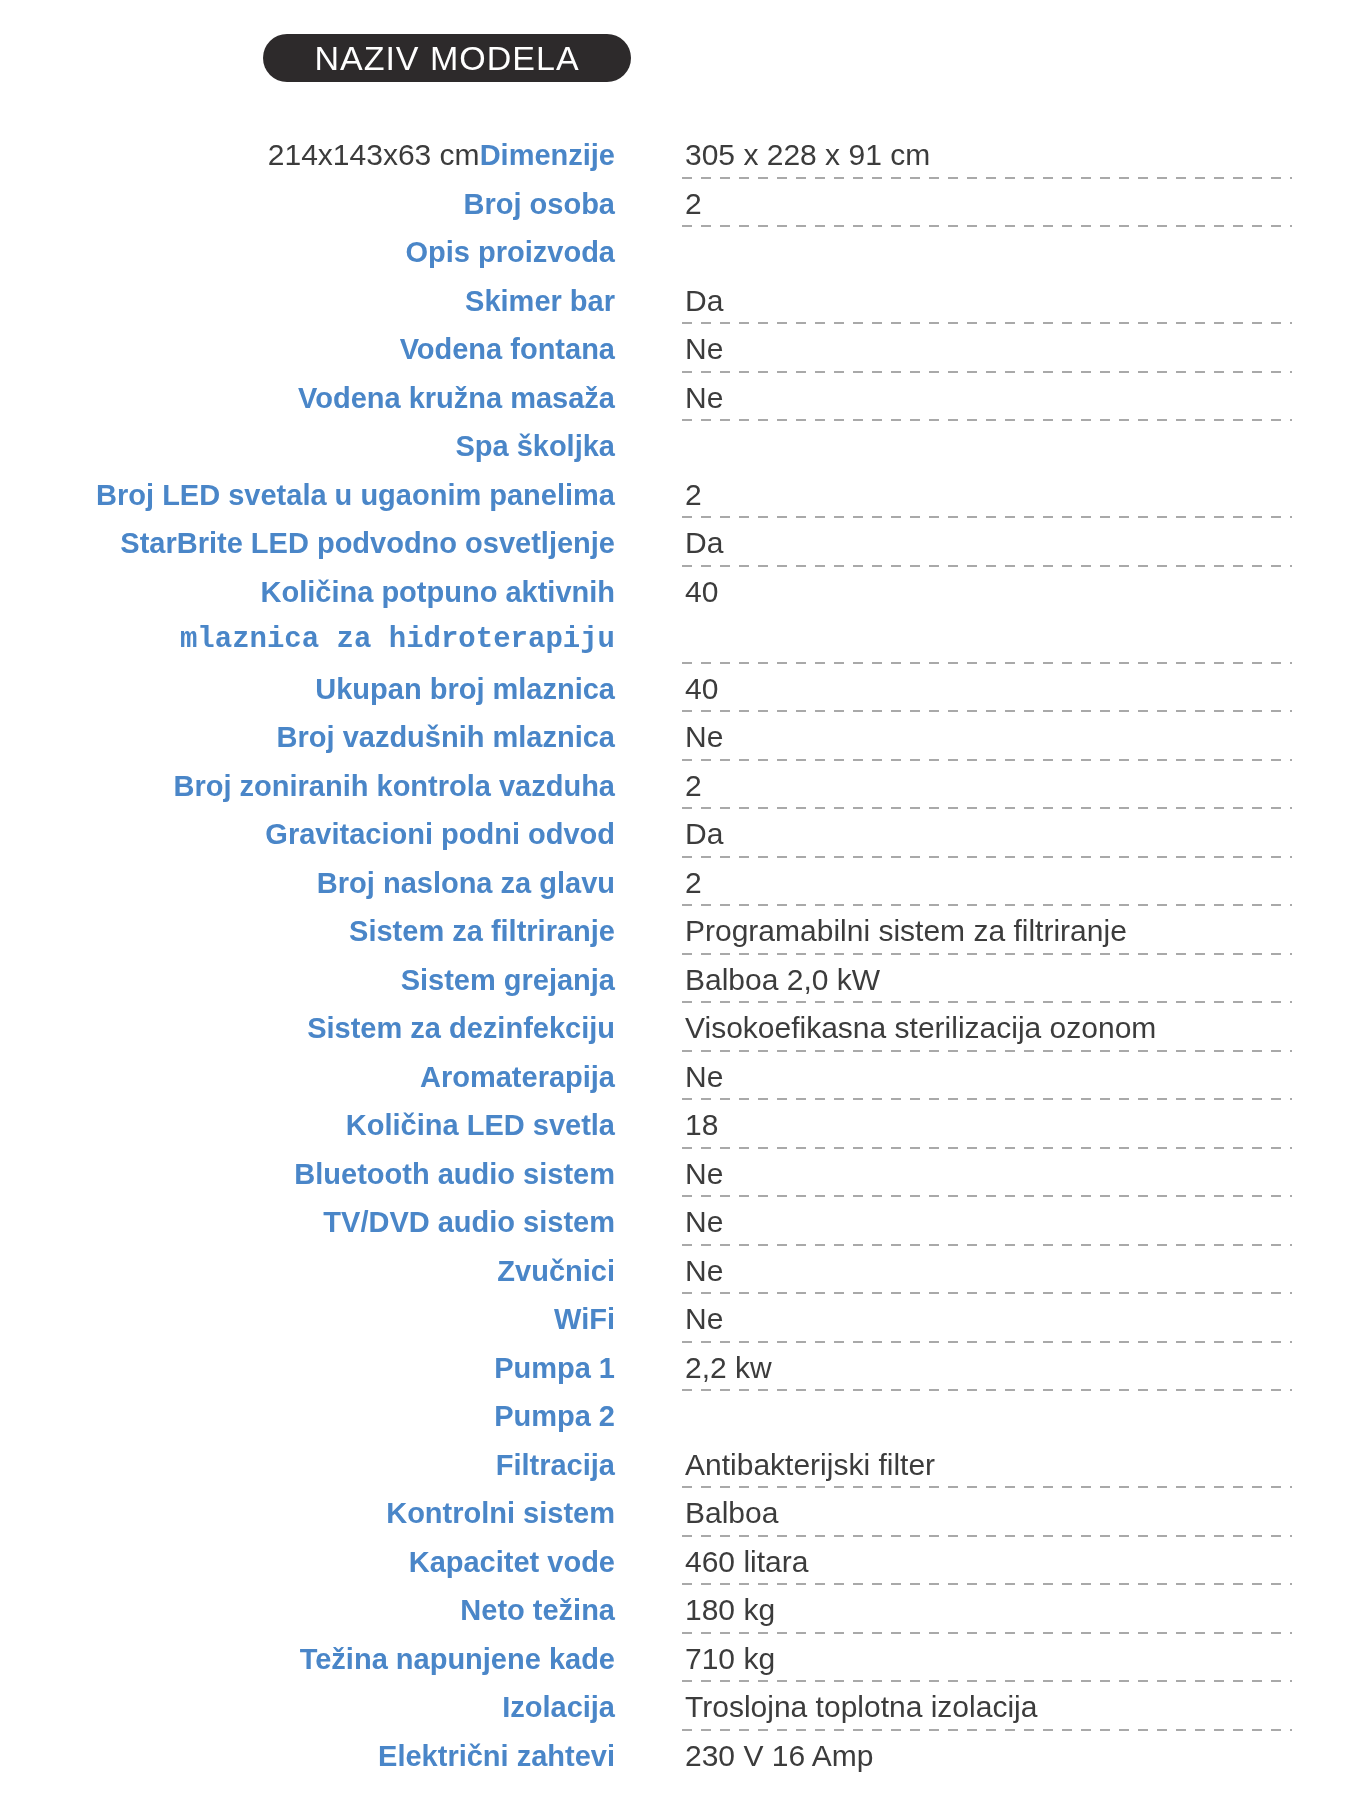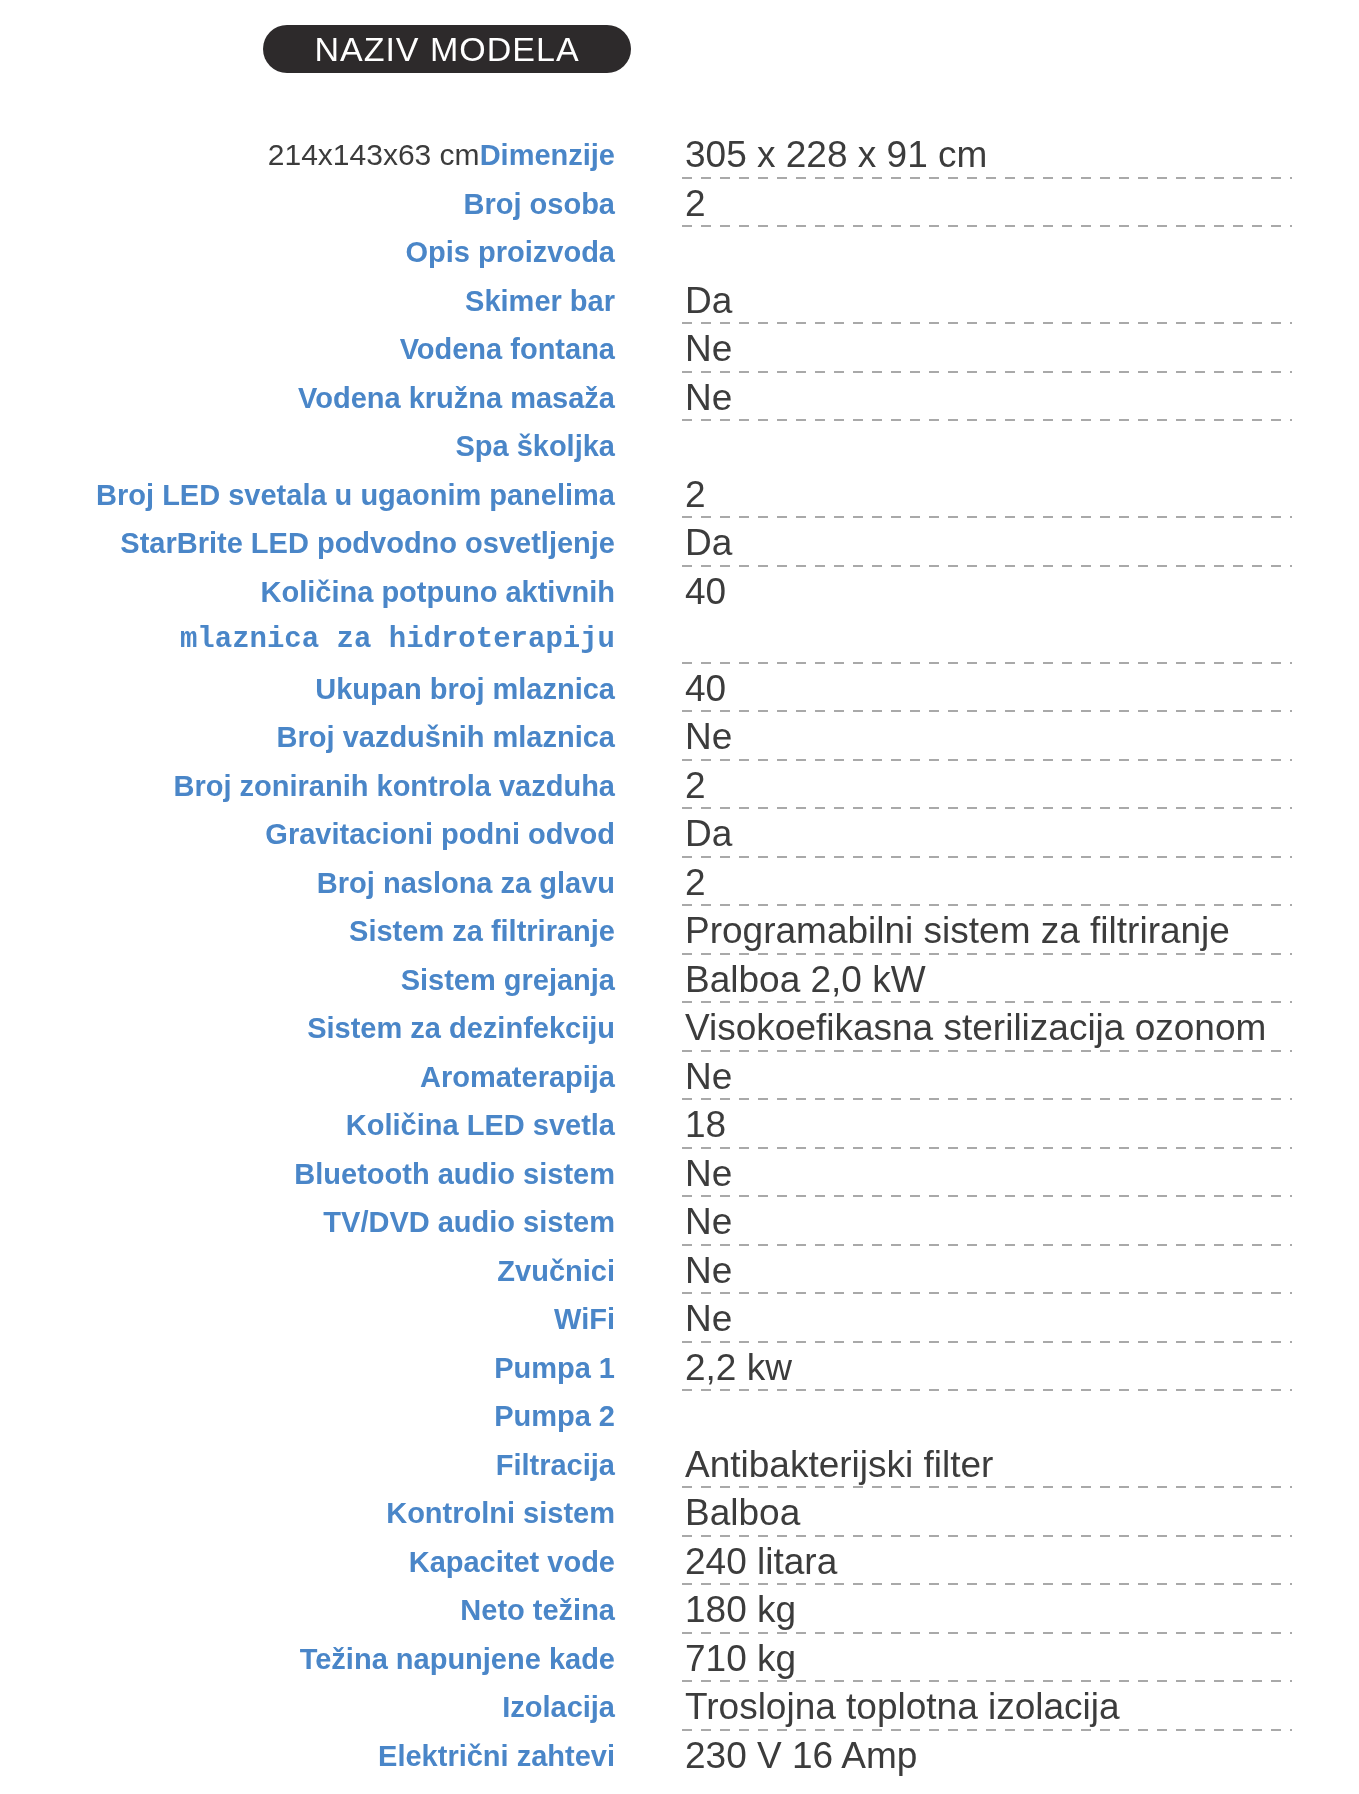--- a/index.html
+++ b/index.html
@@ -9,21 +9,21 @@
     --c-value:#3c3c3c;
     --c-dash:#a9a9a9;
   }
   *{box-sizing:border-box;margin:0;padding:0;}
   html,body{background:#ffffff;}
   body{
     width:1359px;height:1794px;position:relative;overflow:hidden;
     font-family:"Liberation Sans","DejaVu Sans",sans-serif;
   }
   
-  .header{position:absolute;top:25px;left:0;width:100%;height:52px;}
+  .header{position:absolute;top:34px;left:0;width:100%;height:52px;}
   .pill{
     position:absolute;top:0;height:48px;border-radius:26px;
     display:flex;align-items:center;justify-content:center;
     color:#ffffff;font-size:34px;letter-spacing:1px;white-space:nowrap;
   }
   .pill.dark{left:263px;width:368px;background:var(--c-header-dark);}
   .pill.blue{left:639px;width:606px;background:var(--c-header-blue);}
   
   .spec-table{position:absolute;top:131px;left:0;width:100%;}
   .row{display:flex;align-items:stretch;}
@@ -32,21 +32,21 @@
     font-weight:bold;font-size:29px;line-height:48.5px;
     color:var(--c-label-blue);white-space:nowrap;
   }
   .label-prefix{
     font-weight:normal;color:var(--c-value);font-size:30px;
   }
   .label-line2{display:block;font-family:Liberation Mono, monospace;}
   .value-cell{
     margin-left:67px;width:610px;position:relative;
     padding-left:3px;
-    font-size:37px;line-height:48.5px;color:var(--c-value);
+    font-size:30px;line-height:48.5px;color:var(--c-value);
     white-space:nowrap;
   }
   .row:not(:last-child) .value-cell::after{
     content:"";position:absolute;left:0;right:0;bottom:1px;height:2px;
     background:repeating-linear-gradient(90deg,var(--c-dash) 0 10px,transparent 10px 19px);
   }
 </style>
 </head>
 <body>
 
@@ -300,21 +300,21 @@
     <div class="value-cell">
       <span class="value-text">Balboa</span>
     </div>
   </div>
 
   <div class="row">
     <div class="label-cell">
       <span class="label-text">Kapacitet vode</span>
     </div>
     <div class="value-cell">
-      <span class="value-text">240 litara</span>
+      <span class="value-text">460 litara</span>
     </div>
   </div>
 
   <div class="row">
     <div class="label-cell">
       <span class="label-text">Neto težina</span>
     </div>
     <div class="value-cell">
       <span class="value-text">180 kg</span>
     </div>

